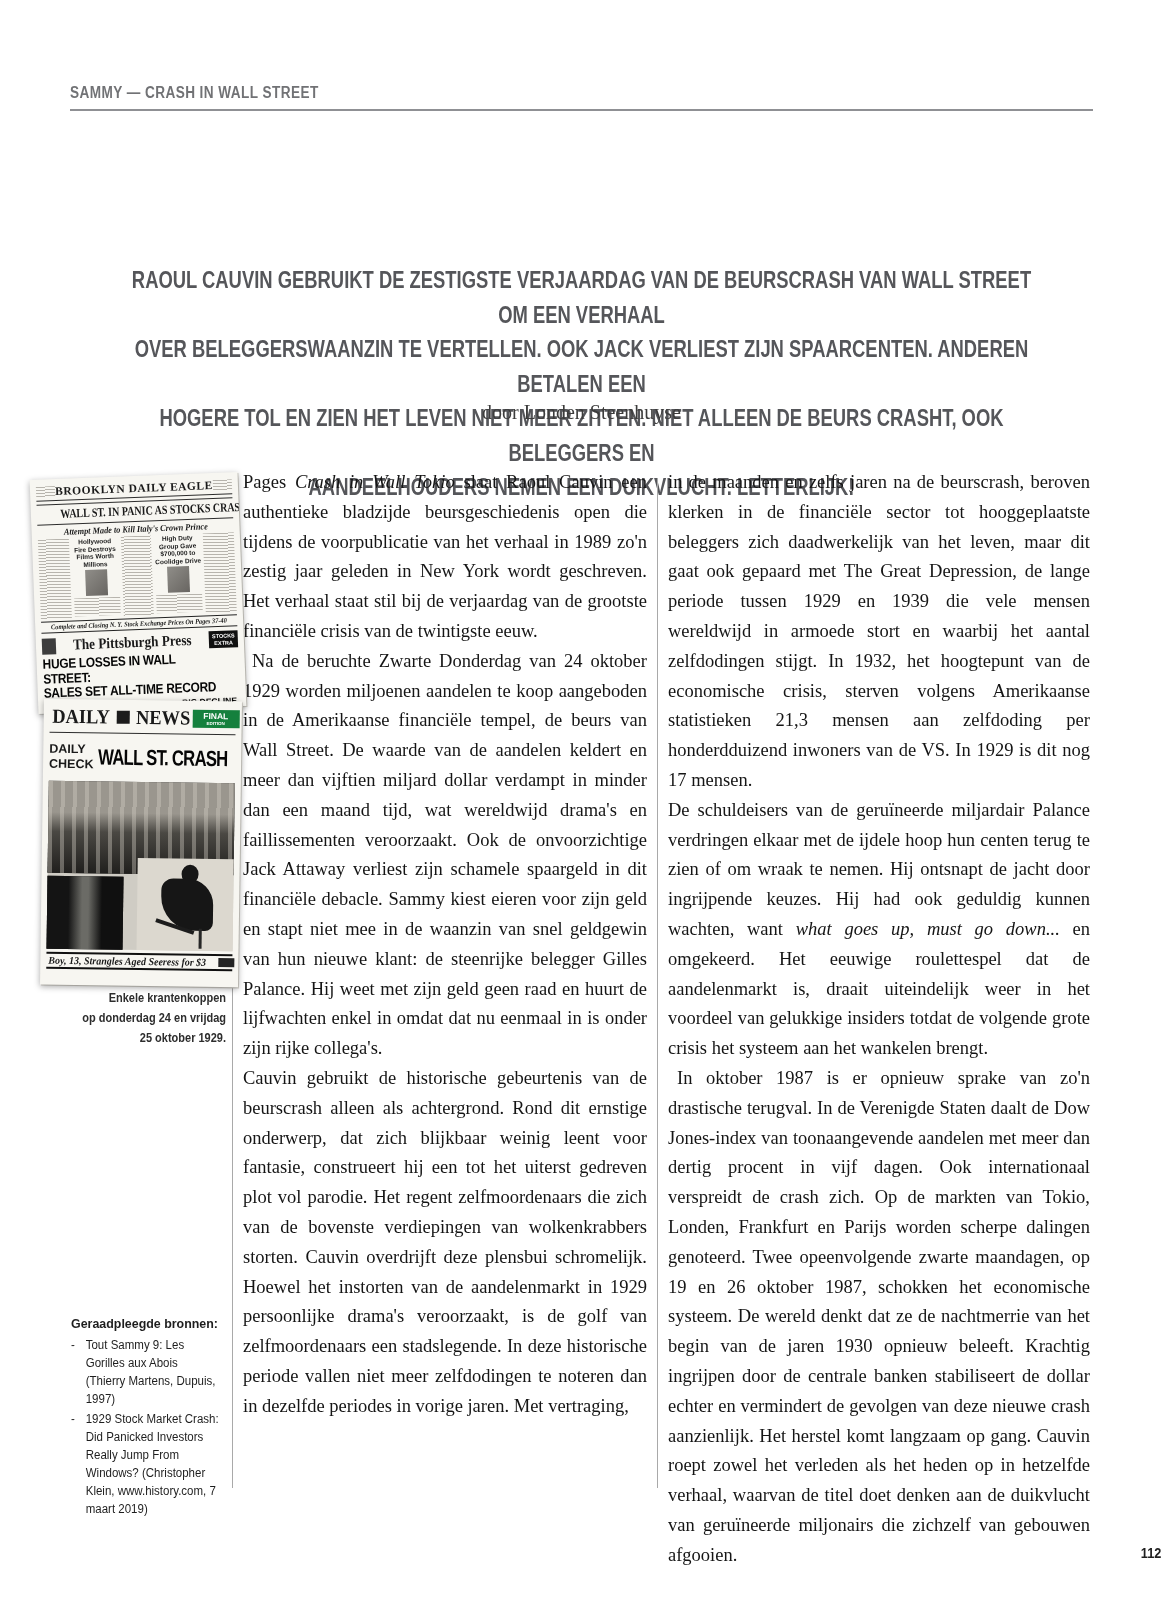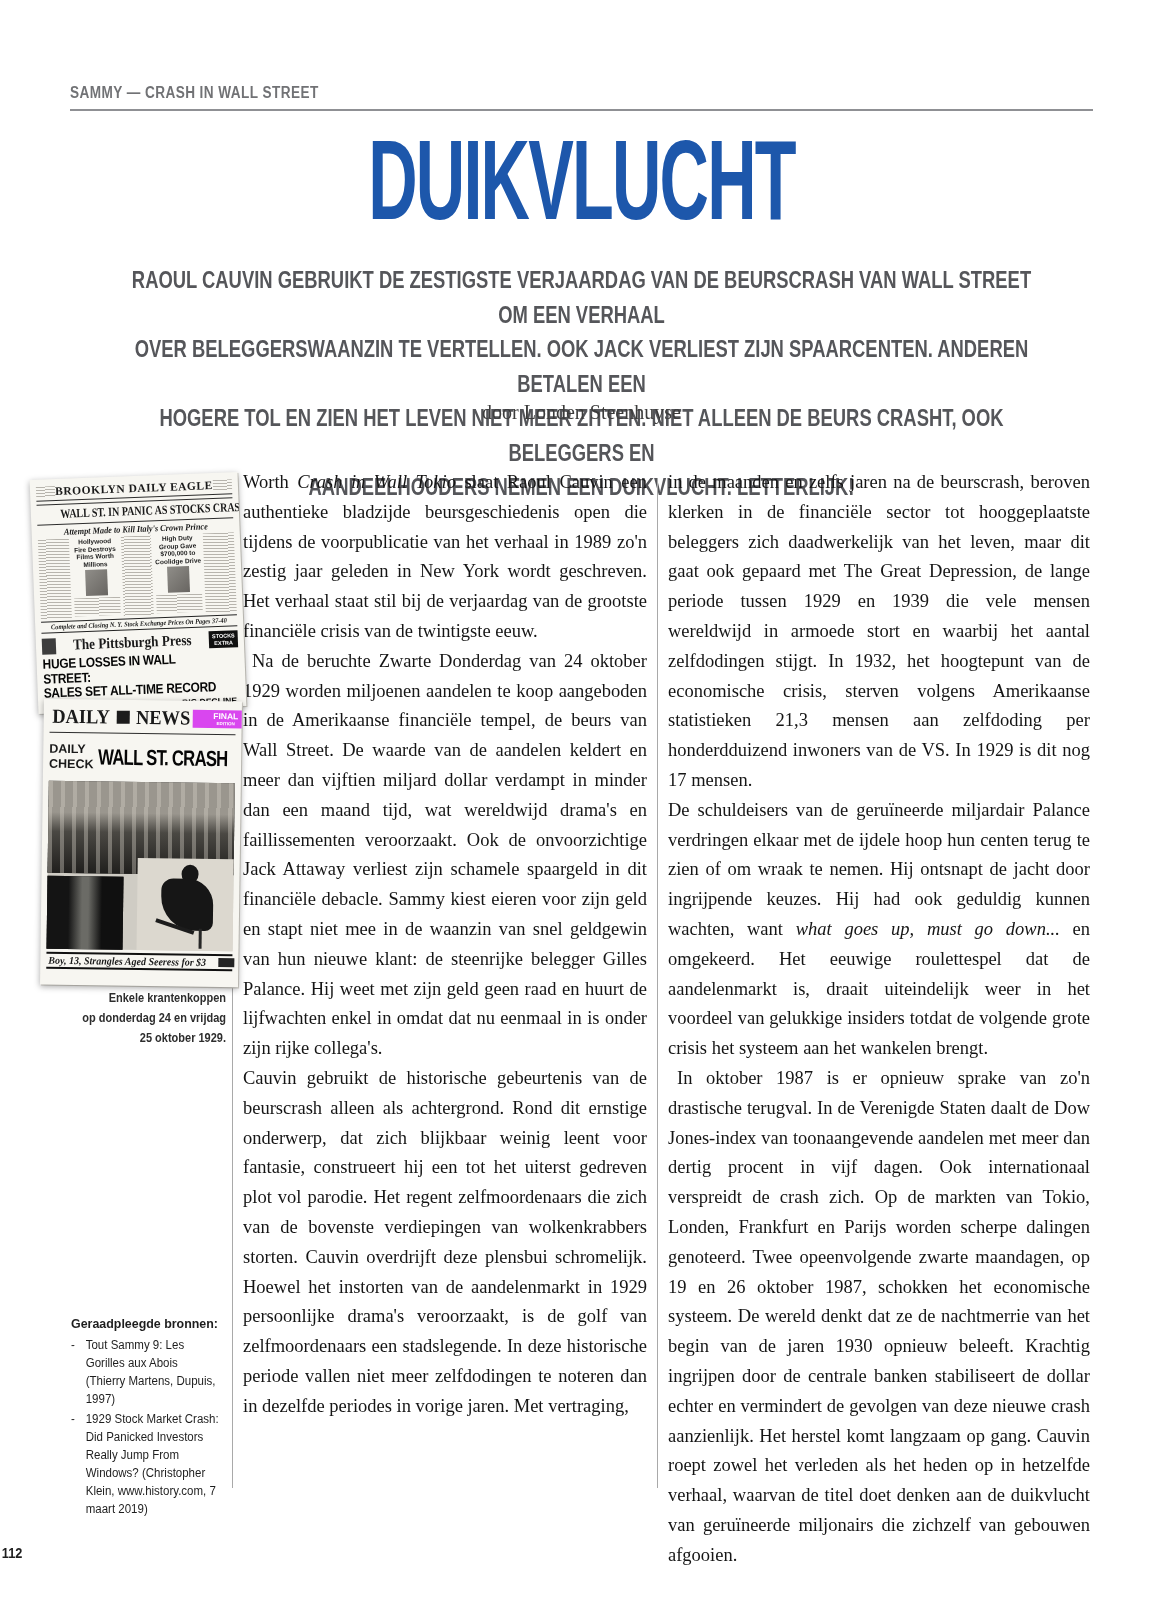--- a/index.html
+++ b/index.html
@@ -90,21 +90,21 @@
   .np-bottom .fill{height:16px;margin-top:2px;}
   .np-decline{flex:0 0 58px;font-family:"Liberation Sans",sans-serif;font-weight:700;font-size:8.5px;
               line-height:9.5px;white-space:pre-line;color:#060606;}
 
   .dn-masthead{display:flex;align-items:center;justify-content:space-between;height:27px;}
   .dn-side{width:26px;height:17px;}
   .dn-center{display:flex;align-items:center;gap:4px;}
   .dn-name{font-family:"Liberation Serif",serif;font-weight:700;font-size:20px;white-space:nowrap;
            transform:scaleX(.92);transform-origin:center;}
   .dn-logo{width:13px;height:13px;background:#1c1c1c;}
-  .dn-badge{background:#d946ef;color:#fff;text-align:center;padding:2px 21px;
+  .dn-badge{background:#15803d;color:#fff;text-align:center;padding:2px 11px;
             font-family:"Liberation Sans",sans-serif;font-weight:700;}
   .dn-badge .b1{font-size:8.5px;line-height:9px;}
   .dn-badge .b2{font-size:4.5px;line-height:5px;}
   .dn-headrow{display:flex;align-items:center;gap:5px;height:44px;}
   .dn-kicker{font-family:"Liberation Sans",sans-serif;font-weight:700;font-size:12.5px;line-height:15px;
              white-space:pre-line;}
   .dn-headline{font-family:"Liberation Sans",sans-serif;font-weight:700;font-size:22px;letter-spacing:-1px;
                white-space:nowrap;transform:scaleX(.76);transform-origin:left center;color:#060606;}
   .dn-collage{position:relative;height:168px;margin-top:2px;background:#cfccc4;}
   .dn-photo-top{position:absolute;left:0;top:0;right:0;height:92px;background-color:#2b2b2b;
@@ -117,33 +117,32 @@
   .woman-body{position:absolute;left:24px;top:20px;width:52px;height:52px;background:#161616;
               border-radius:12px 26px 8px 34px;}
   .woman-leg{position:absolute;left:18px;top:66px;width:40px;height:4px;background:#1c1c1c;transform:rotate(18deg);}
   .chair-leg{position:absolute;left:62px;top:70px;width:3px;height:20px;background:#262626;}
   .dn-banner{margin-top:3px;border-top:2px solid #101010;border-bottom:2px solid #101010;
              display:flex;align-items:center;gap:4px;padding:1px 2px;}
   .dn-banner-text{font-family:"Liberation Serif",serif;font-style:italic;font-weight:700;font-size:10.5px;
                   white-space:nowrap;transform:scaleX(.95);transform-origin:left center;}
   .dn-banner-box{width:16px;height:9px;background:#242424;flex:0 0 16px;}
 
-  .pageno{position:absolute;left:0;right:0;top:1544px;text-align:left;
+  .pageno{position:absolute;left:0;right:0;top:1544px;text-align:right;
           font-family:"Liberation Sans",sans-serif;font-weight:700;font-size:15px;color:#1f1f1f;}
   .pageno>span{display:inline-block;transform:scaleX(.85);}
 </style>
 </head>
 <body>
 
 <div class="page">
 
   <div class="kicker">SAMMY — CRASH IN WALL STREET</div>
   <div class="kicker-rule"></div>
 
-  <h1 class="title"><span>DUIKVLUCHT</span></h1>
 
   <div class="intro">RAOUL CAUVIN GEBRUIKT DE ZESTIGSTE VERJAARDAG VAN DE BEURSCRASH VAN WALL STREET OM EEN VERHAAL
 OVER BELEGGERSWAANZIN TE VERTELLEN. OOK JACK VERLIEST ZIJN SPAARCENTEN. ANDEREN BETALEN EEN
 HOGERE TOL EN ZIEN HET LEVEN NIET MEER ZITTEN. NIET ALLEEN DE BEURS CRASHT, OOK BELEGGERS EN
 AANDEELHOUDERS NEMEN EEN DUIKVLUCHT. LETTERLIJK!</div>
   <div class="byline">door Londen Steenhuyse</div>
 
   <div class="rule-v rule-left"></div>
   <div class="rule-v rule-right"></div>
 
@@ -237,21 +236,21 @@
       <span class="dash">-</span>
       <span>Tout Sammy 9: Les Gorilles aux Abois (Thierry Martens, Dupuis, 1997)</span>
     </div>
     <div class="source-item">
       <span class="dash">-</span>
       <span>1929 Stock Market Crash: Did Panicked Investors Really Jump From Windows? (Christopher Klein, www.history.com, 7 maart 2019)</span>
     </div>
   </div>
 
   <div class="col col1">
-    <p><span>Worth </span><i>Crash in Wall Tokio</i><span> slaat Raoul Cauvin een authentieke bladzijde beursgeschiedenis open die tijdens de voorpublicatie van het verhaal in 1989 zo'n zestig jaar geleden in New York wordt geschreven. Het verhaal staat stil bij de verjaardag van de grootste financiële crisis van de twintigste eeuw.</span></p>
+    <p><span>Pages </span><i>Crash in Wall Tokio</i><span> slaat Raoul Cauvin een authentieke bladzijde beursgeschiedenis open die tijdens de voorpublicatie van het verhaal in 1989 zo'n zestig jaar geleden in New York wordt geschreven. Het verhaal staat stil bij de verjaardag van de grootste financiële crisis van de twintigste eeuw.</span></p>
     <p class="ind">Na de beruchte Zwarte Donderdag van 24 oktober 1929 worden miljoenen aandelen te koop aangeboden in de Amerikaanse financiële tempel, de beurs van Wall Street. De waarde van de aandelen keldert en meer dan vijftien miljard dollar verdampt in minder dan een maand tijd, wat wereldwijd drama's en faillissementen veroorzaakt. Ook de onvoorzichtige Jack Attaway verliest zijn schamele spaargeld in dit financiële debacle. Sammy kiest eieren voor zijn geld en stapt niet mee in de waanzin van snel geldgewin van hun nieuwe klant: de steenrijke belegger Gilles Palance. Hij weet met zijn geld geen raad en huurt de lijfwachten enkel in omdat dat nu eenmaal in is onder zijn rijke collega's.</p>
     <p>Cauvin gebruikt de historische gebeurtenis van de beurscrash alleen als achtergrond. Rond dit ernstige onderwerp, dat zich blijkbaar weinig leent voor fantasie, construeert hij een tot het uiterst gedreven plot vol parodie. Het regent zelfmoordenaars die zich van de bovenste verdiepingen van wolkenkrabbers storten. Cauvin overdrijft deze plensbui schromelijk. Hoewel het instorten van de aandelenmarkt in 1929 persoonlijke drama's veroorzaakt, is de golf van zelfmoordenaars een stadslegende. In deze historische periode vallen niet meer zelfdodingen te noteren dan in dezelfde periodes in vorige jaren. Met vertraging,</p>
   </div>
 
   <div class="col col2">
     <p>in de maanden en zelfs jaren na de beurscrash, beroven klerken in de financiële sector tot hooggeplaatste beleggers zich daadwerkelijk van het leven, maar dit gaat ook gepaard met The Great Depression, de lange periode tussen 1929 en 1939 die vele mensen wereldwijd in armoede stort en waarbij het aantal zelfdodingen stijgt. In 1932, het hoogtepunt van de economische crisis, sterven volgens Amerikaanse statistieken 21,3 mensen aan zelfdoding per honderdduizend inwoners van de VS. In 1929 is dit nog 17 mensen.</p>
     <p><span>De schuldeisers van de geruïneerde miljardair Palance verdringen elkaar met de ijdele hoop hun centen terug te zien of om wraak te nemen. Hij ontsnapt de jacht door ingrijpende keuzes. Hij had ook geduldig kunnen wachten, want </span><i>what goes up, must go down...</i><span> en omgekeerd. Het eeuwige roulettespel dat de aandelenmarkt is, draait uiteindelijk weer in het voordeel van gelukkige insiders totdat de volgende grote crisis het systeem aan het wankelen brengt.</span></p>
     <p class="ind">In oktober 1987 is er opnieuw sprake van zo'n drastische terugval. In de Verenigde Staten daalt de Dow Jones-index van toonaangevende aandelen met meer dan dertig procent in vijf dagen. Ook internationaal verspreidt de crash zich. Op de markten van Tokio, Londen, Frankfurt en Parijs worden scherpe dalingen genoteerd. Twee opeenvolgende zwarte maandagen, op 19 en 26 oktober 1987, schokken het economische systeem. De wereld denkt dat ze de nachtmerrie van het begin van de jaren 1930 opnieuw beleeft. Krachtig ingrijpen door de centrale banken stabiliseert de dollar echter en vermindert de gevolgen van deze nieuwe crash aanzienlijk. Het herstel komt langzaam op gang. Cauvin roept zowel het verleden als het heden op in hetzelfde verhaal, waarvan de titel doet denken aan de duikvlucht van geruïneerde miljonairs die zichzelf van gebouwen afgooien.</p>
   </div>
 

